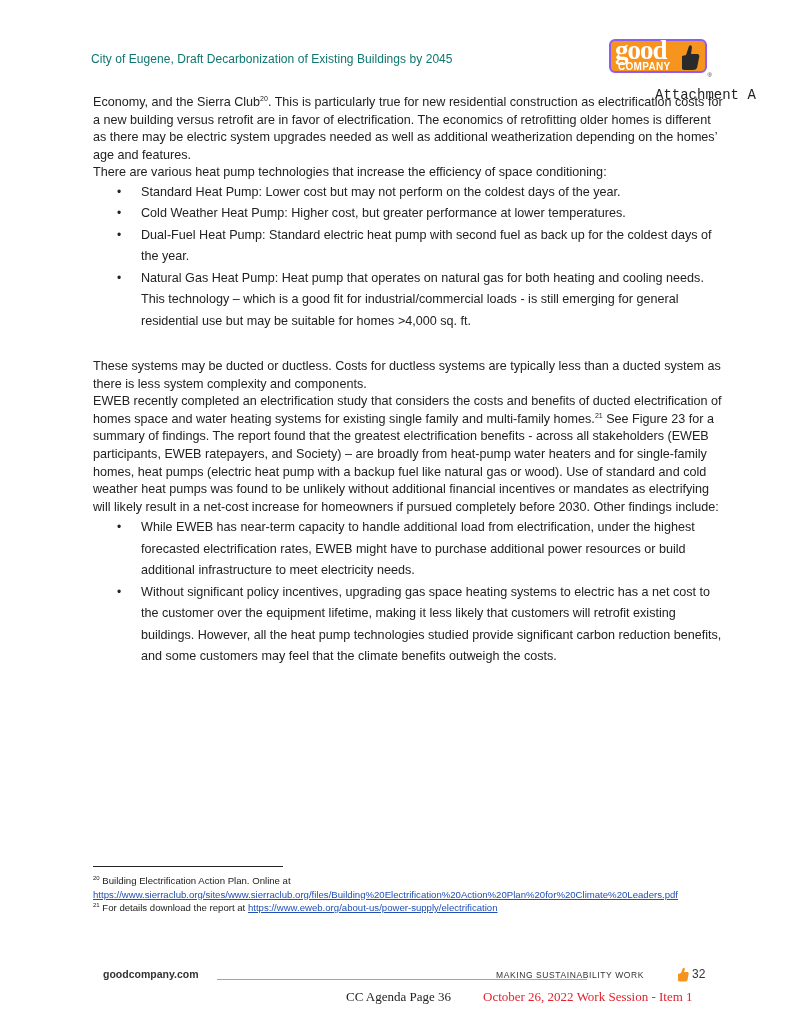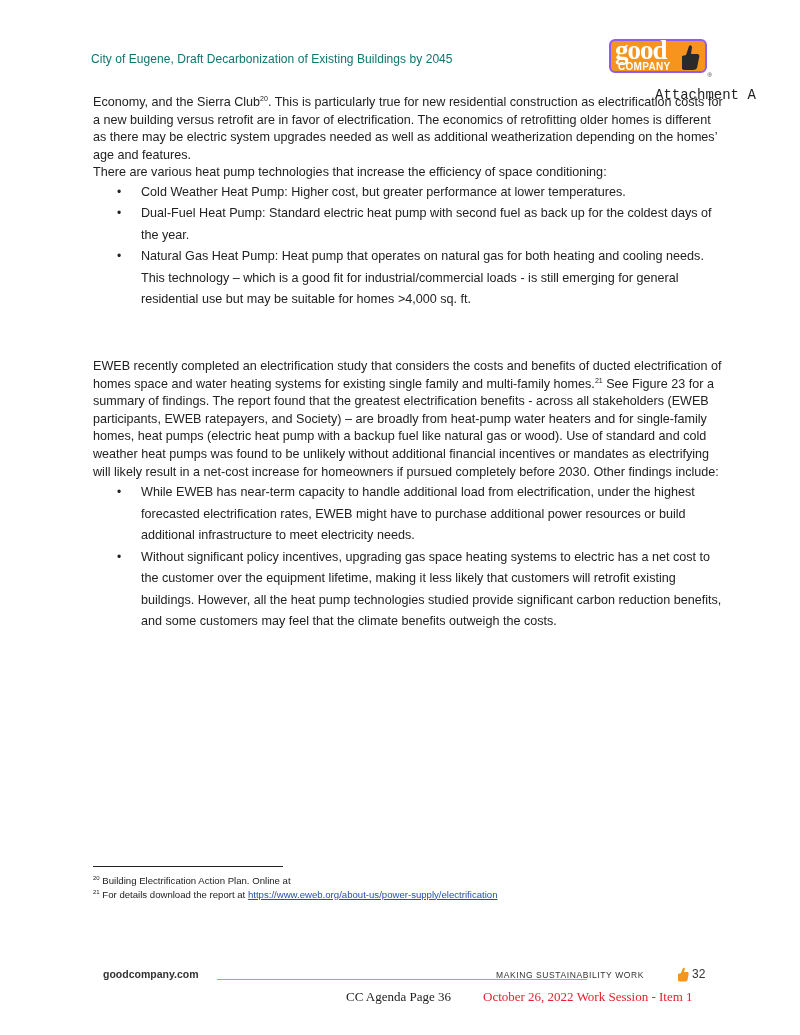--- a/index.html
+++ b/index.html
@@ -98,41 +98,44 @@
 </div>
 
 <div class="attachment">Attachment A</div>
 
 <div class="body-text" style="top:94px;">
   <p style="line-height:17.6px;">
     <span>Economy, and the Sierra Club</span><sup>20</sup><span>. This is particularly true for new residential construction as electrification costs for a new building versus retrofit are in favor of electrification. The economics of retrofitting older homes is different as there may be electric system upgrades needed as well as additional weatherization depending on the homes’ age and features.</span>
   </p>
   <p style="line-height:17.6px;">There are various heat pump technologies that increase the efficiency of space conditioning:</p>
   <ul class="bullets">
+    <li>Standard Heat Pump: Lower cost but may not perform on the coldest days of the year.</li>
     <li>Cold Weather Heat Pump: Higher cost, but greater performance at lower temperatures.</li>
     <li>Dual-Fuel Heat Pump: Standard electric heat pump with second fuel as back up for the coldest days of the year.</li>
     <li>Natural Gas Heat Pump: Heat pump that operates on natural gas for both heating and cooling needs. This technology – which is a good fit for industrial/commercial loads - is still emerging for general residential use but may be suitable for homes &gt;4,000 sq. ft.</li>
   </ul>
 </div>
 
 <div class="body-text" style="top:358px;">
+  <p style="line-height:17.6px;">These systems may be ducted or ductless. Costs for ductless systems are typically less than a ducted system as there is less system complexity and components.</p>
   <p style="line-height:17.6px;">
     <span>EWEB recently completed an electrification study that considers the costs and benefits of ducted electrification of homes space and water heating systems for existing single family and multi-family homes.</span><sup>21</sup><span> See Figure 23 for a summary of findings. The report found that the greatest electrification benefits - across all stakeholders (EWEB participants, EWEB ratepayers, and Society) – are broadly from heat-pump water heaters and for single-family homes, heat pumps (electric heat pump with a backup fuel like natural gas or wood). Use of standard and cold weather heat pumps was found to be unlikely without additional financial incentives or mandates as electrifying will likely result in a net-cost increase for homeowners if pursued completely before 2030. Other findings include:</span>
   </p>
   <ul class="bullets" style="margin-top:1px;">
     <li>While EWEB has near-term capacity to handle additional load from electrification, under the highest forecasted electrification rates, EWEB might have to purchase additional power resources or build additional infrastructure to meet electricity needs.</li>
     <li>Without significant policy incentives, upgrading gas space heating systems to electric has a net cost to the customer over the equipment lifetime, making it less likely that customers will retrofit existing buildings. However, all the heat pump technologies studied provide significant carbon reduction benefits, and some customers may feel that the climate benefits outweigh the costs.</li>
   </ul>
 </div>
 
 <div class="footnote-rule"></div>
 
 <div class="footnotes">
   <p>
     <sup>20</sup><span> Building Electrification Action Plan. Online at </span><br>
+    <a>https://www.sierraclub.org/sites/www.sierraclub.org/files/Building%20Electrification%20Action%20Plan%20for%20Climate%20Leaders.pdf</a>
   </p>
   <p>
     <sup>21</sup><span> For details download the report at </span><a>https://www.eweb.org/about-us/power-supply/electrification</a>
   </p>
 </div>
 
 <div class="footer">
   <span class="site">goodcompany.com</span>
   <div class="rule"></div>
   <span class="tagline">MAKING SUSTAINABILITY WORK</span>

